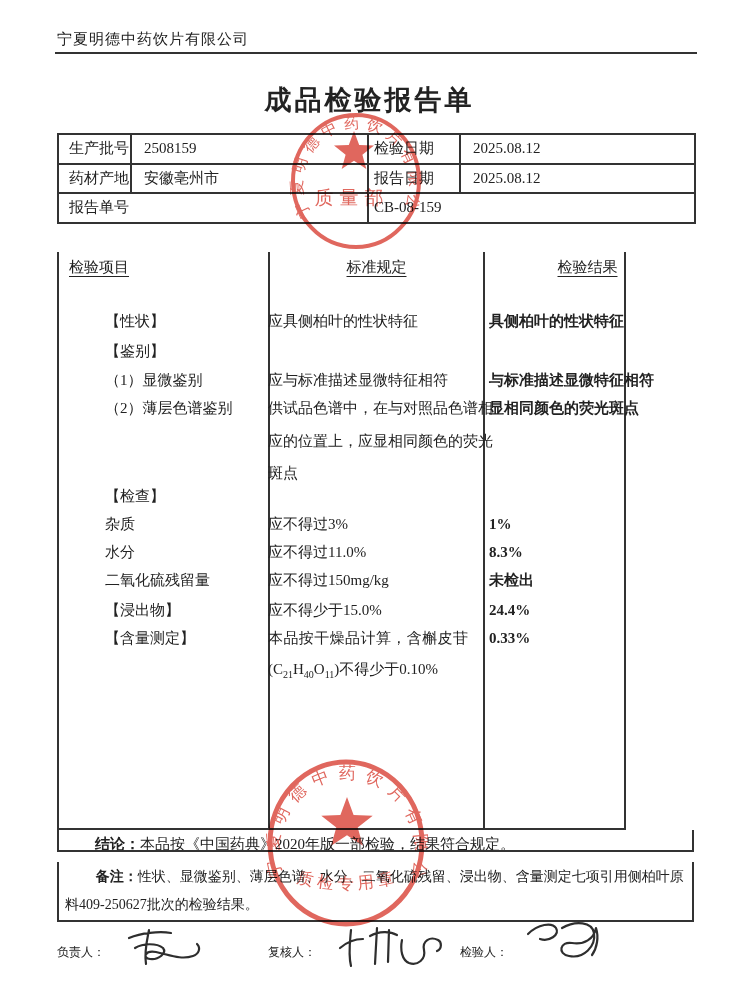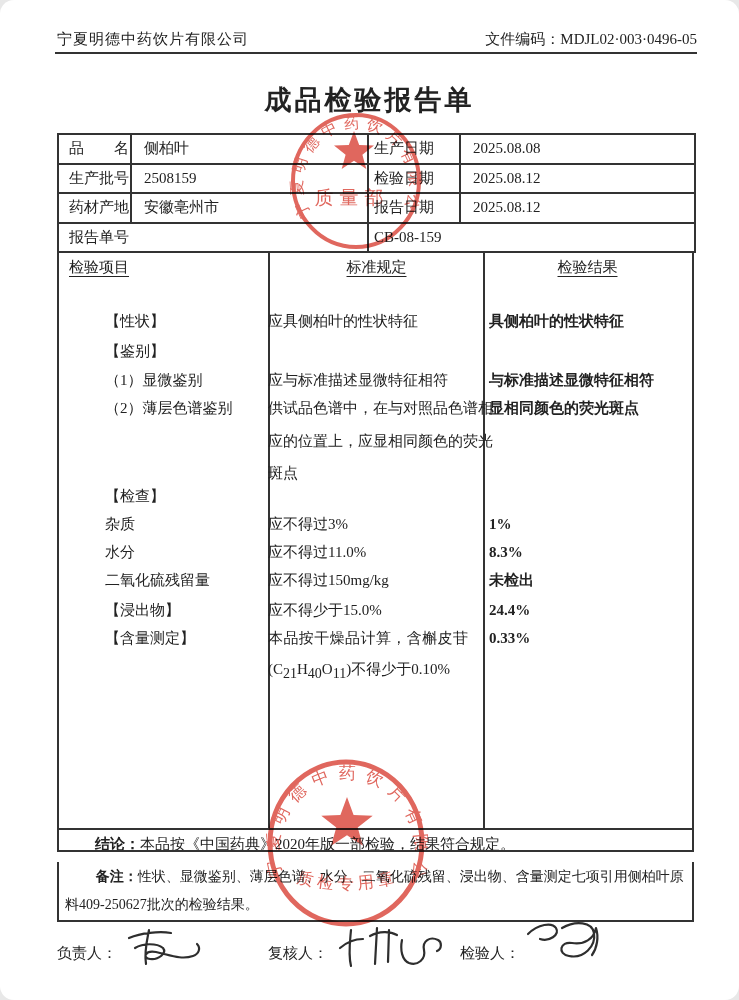--- a/index.html
+++ b/index.html
@@ -1,84 +1,77 @@
 <!DOCTYPE html>
 <html><head>
 <meta charset="utf-8">
 <style>
   html,body{margin:0;padding:0;background:#e8e8e8;}
   .page{position:relative;width:739px;height:1000px;background:#ffffff;margin:0 auto;
-        font-family:"Liberation Serif","DejaVu Serif",serif;color:#222;overflow:hidden;border-radius:14px;}
+        font-family:"Liberation Serif","DejaVu Serif",serif;color:#222;overflow:hidden;}
   
   .hdr-company{position:absolute;left:57px;top:30px;font-size:15px;letter-spacing:1px;}
   .hdr-code{position:absolute;right:42px;top:30px;font-size:15px;}
   .hdr-rule{position:absolute;left:55px;top:52px;width:642px;height:2px;background:#333;}
   
   .title{position:absolute;left:0;top:82px;width:739px;text-align:center;
          font-size:27px;font-weight:700;letter-spacing:3px;}
   
   table.info{position:absolute;left:57px;top:133px;width:637px;border-collapse:collapse;table-layout:fixed;}
   table.info td{border:2px solid #333;height:27.5px;font-size:15px;padding:0 0 0 10px;overflow:hidden;white-space:nowrap;}
   table.info td.v{padding-left:12px;}
   table.info td.l2{padding-left:5px;}
   
-  .mt{position:absolute;left:57px;top:252px;width:637px;height:578px;box-sizing:border-box;
+  .mt{position:absolute;left:57px;top:252px;width:569px;height:578px;box-sizing:border-box;
       border:2px solid #333;border-top:none;font-size:15px;}
   .vline{position:absolute;top:0;bottom:0;width:2px;background:#333;}
   .ln{position:absolute;height:22px;line-height:22px;white-space:nowrap;}
   .u{text-decoration:underline;text-underline-offset:4px;}
   .c1{left:10px;margin-left:36px;}
   .c2{left:209px;}
   .c3{left:430px;font-weight:bold;}
   .c2c{left:209px;width:217px;text-align:center;}
   .c3c{left:424px;width:209px;text-align:center;}
   .jline{width:200px;text-align:justify;text-align-last:justify;}
-  sub{font-size:14px;}
+  sub{font-size:10px;}
   
   .concl{position:absolute;left:57px;top:830px;width:637px;height:22px;box-sizing:border-box;
          border:2px solid #333;border-top:none;font-size:15px;line-height:29px;padding-left:36px;overflow:hidden;}
   .remarks{position:absolute;left:57px;top:862px;width:637px;height:60px;box-sizing:border-box;
            border:2px solid #333;border-top:none;font-size:14px;overflow:hidden;}
   .remarks p{margin:1px 6px 0 6px;text-indent:2.2em;line-height:28px;}
   .blab{font-weight:700;}
   
-  .sig-label{position:absolute;font-size:15px;top:944px;}
+  .sig-label{position:absolute;font-size:12px;top:944px;}
   .sig-svg{position:absolute;}
   .sig-svg path{stroke:#111;stroke-width:2.2;fill:none;stroke-linecap:round;stroke-linejoin:round;opacity:.88;}
   
   .stamp{position:absolute;mix-blend-mode:multiply;opacity:.82;}
   .stamp .rim{fill:none;stroke:#d9453a;}
   .stamp .star{fill:#d9453a;}
   .stamp text{fill:#d9453a;font-family:"Liberation Serif","DejaVu Serif",serif;}
 </style>
 </head>
 <body>
 
 <div class="page">
 
   <span class="hdr-company">宁夏明德中药饮片有限公司</span>
-  <span class="hdr-code"><span>文件编码：</span><span>MDJL02·003·0496-05</span></span>
   <div class="hdr-rule"></div>
 
   <div class="title">成品检验报告单</div>
 
   <table class="info">
     <colgroup>
         <col style="width:73px">
         <col style="width:237px">
         <col style="width:92px">
         <col style="width:235px">
       </colgroup>
     <tbody>
-        <tr>
-      <td>品　　名</td>
-      <td class="v">侧柏叶</td>
-      <td class="l2">生产日期</td>
-      <td class="v">2025.08.08</td>
-    </tr>
     <tr>
       <td>生产批号</td>
       <td class="v">2508159</td>
       <td class="l2">检验日期</td>
       <td class="v">2025.08.12</td>
     </tr>
     <tr>
       <td>药材产地</td>
       <td class="v">安徽亳州市</td>
       <td class="l2">报告日期</td>

